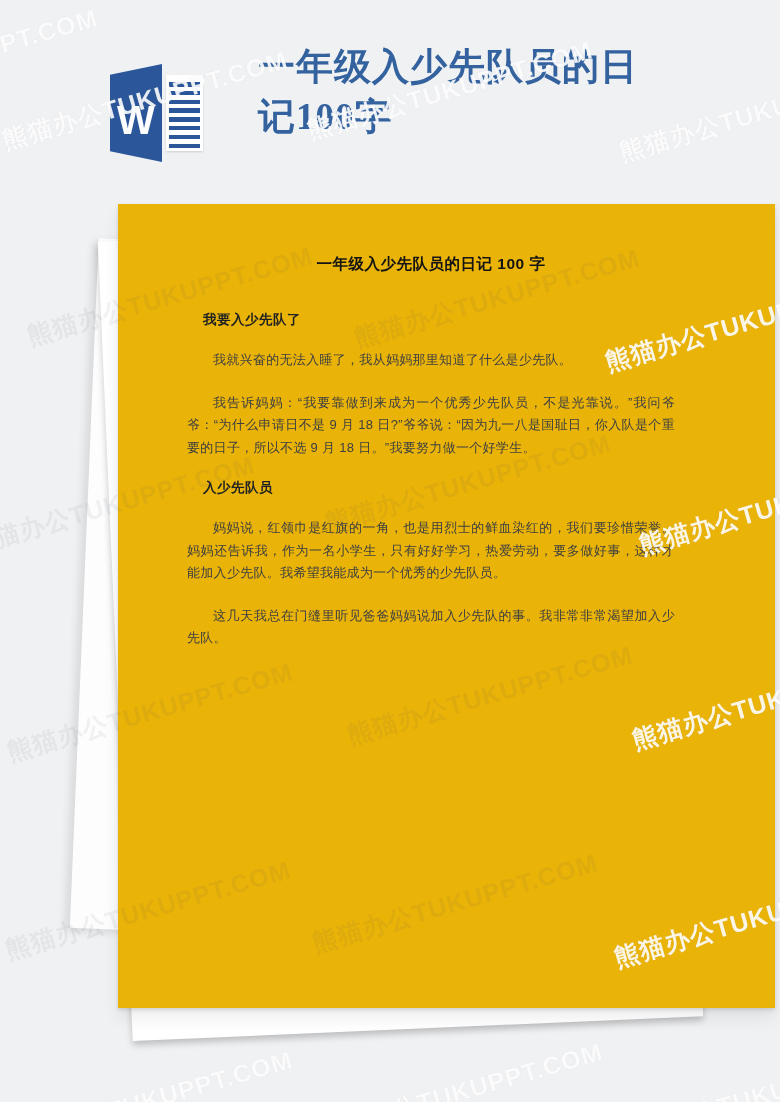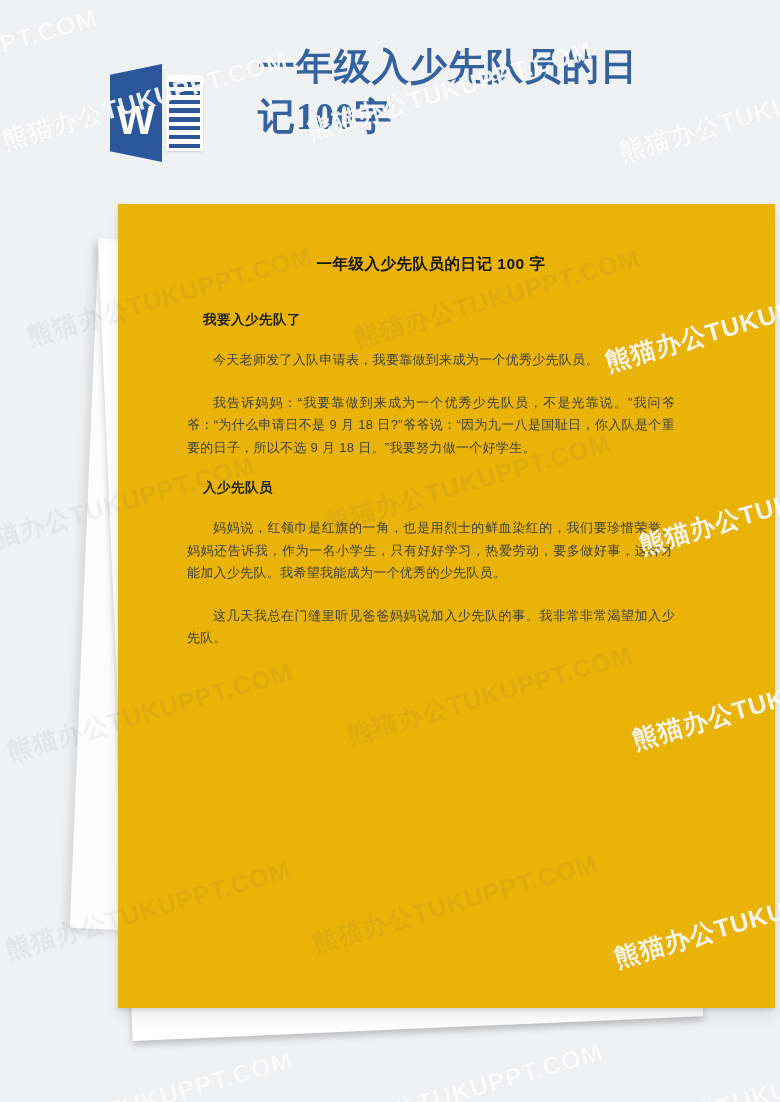--- a/index.html
+++ b/index.html
@@ -110,21 +110,21 @@
     <h1 class="header-title">一年级入少先队员的日记100字</h1>
   </div>
 
   <div class="back-page page-a"></div>
   <div class="back-page page-b"></div>
 
   <article class="front-page">
     <h2 class="doc-title">一年级入少先队员的日记 100 字</h2>
     <div class="doc-body" id="doc-body">
         <h3>我要入少先队了</h3>
-        <p>今天老师发了入队申请表，我要靠做到来成为一个优秀少先队员。</p>
+        <p>我就兴奋的无法入睡了，我从妈妈那里知道了什么是少先队。</p>
         <p>我告诉妈妈：“我要靠做到来成为一个优秀少先队员，不是光靠说。”我问爷爷：“为什么申请日不是 9 月 18 日?”爷爷说：“因为九一八是国耻日，你入队是个重要的日子，所以不选 9 月 18 日。”我要努力做一个好学生。</p>
         <h3>入少先队员</h3>
         <p>妈妈说，红领巾是红旗的一角，也是用烈士的鲜血染红的，我们要珍惜荣誉。妈妈还告诉我，作为一名小学生，只有好好学习，热爱劳动，要多做好事，这样才能加入少先队。我希望我能成为一个优秀的少先队员。</p>
         <p>这几天我总在门缝里听见爸爸妈妈说加入少先队的事。我非常非常渴望加入少先队。</p>
       </div>
   </article>
 
   <div class="watermark-layer" id="watermark-layer">
       <div class="wm light" style="left: -45px; top: 58px; transform: translate(-50%, -50%) rotate(-16deg);">熊猫办公TUKUPPT.COM</div>
       <div class="wm light" style="left: 145px; top: 100px; transform: translate(-50%, -50%) rotate(-16deg);">熊猫办公TUKUPPT.COM</div>

